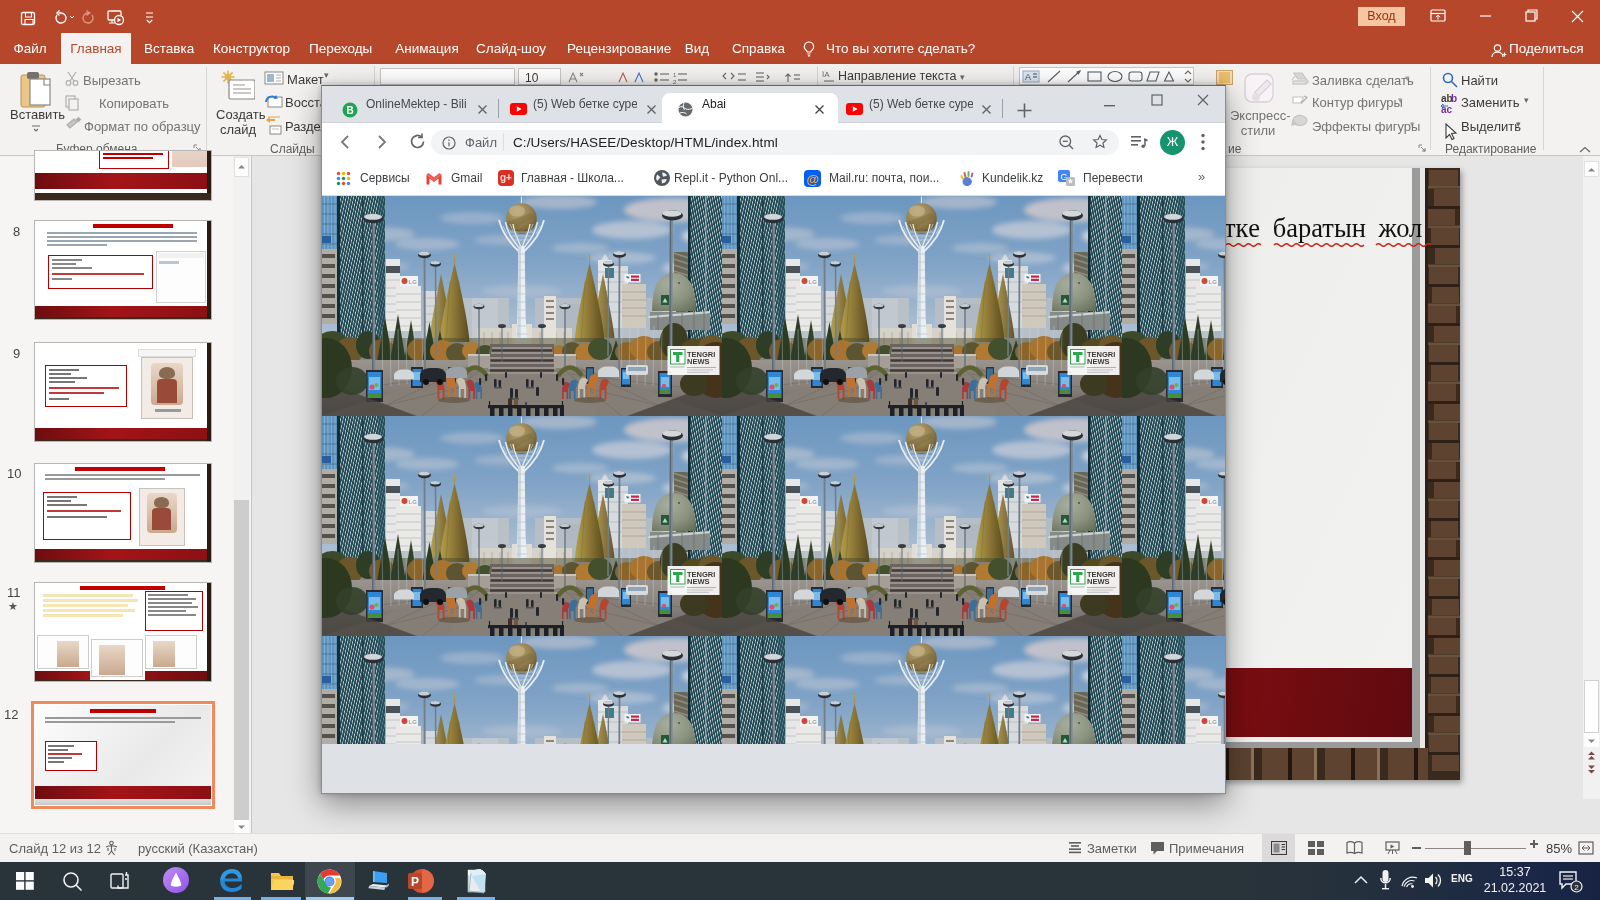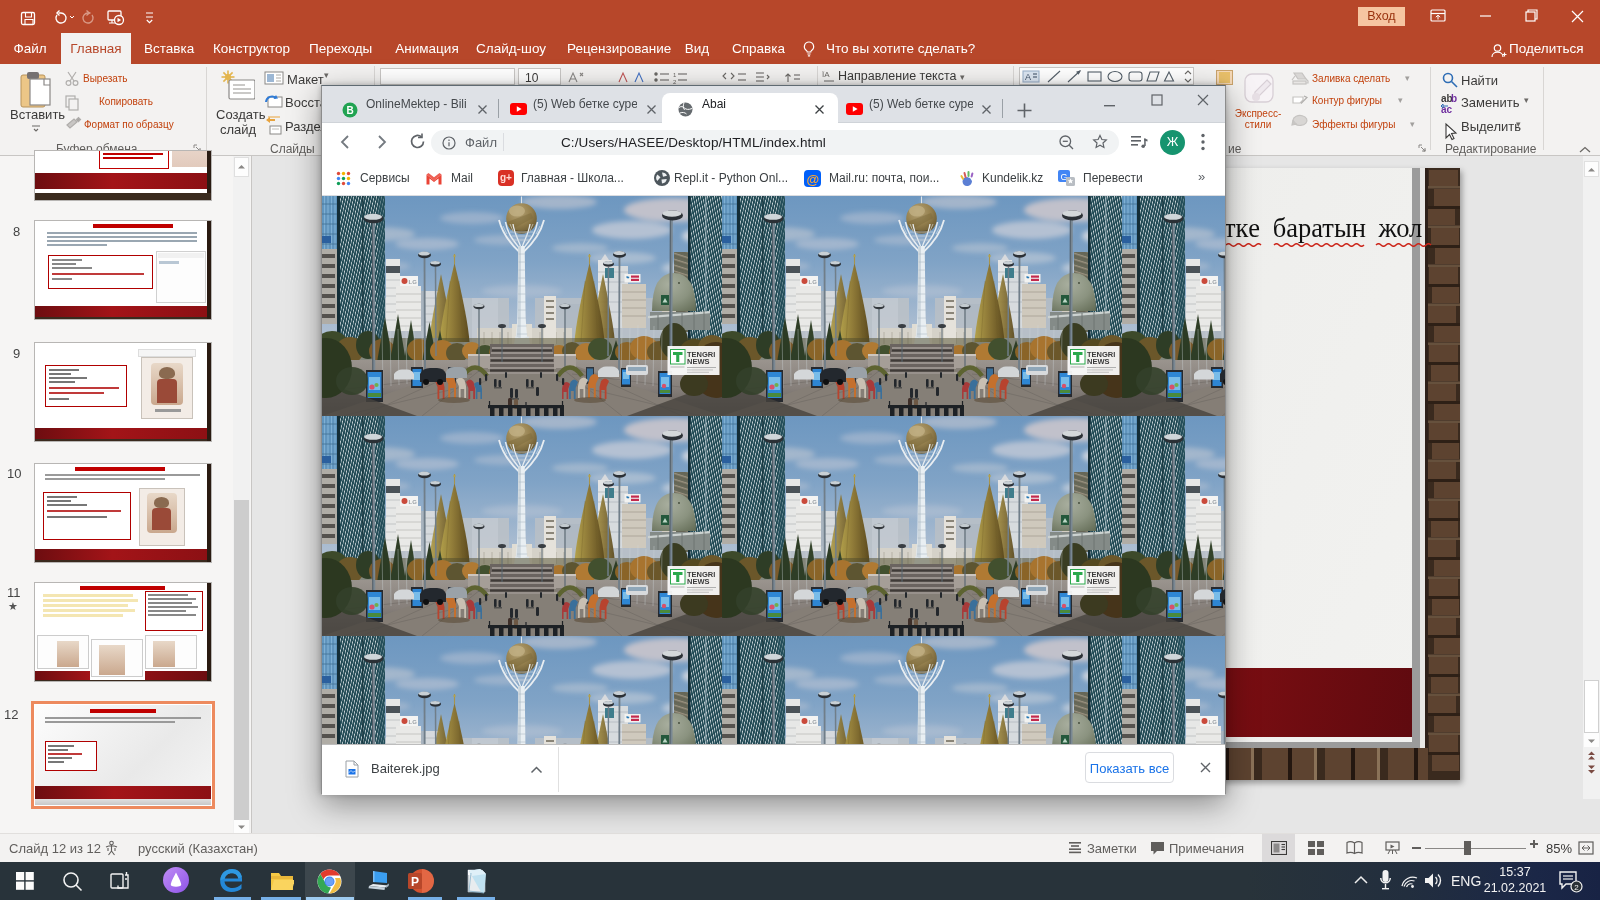--- a/index.html
+++ b/index.html
@@ -8,21 +8,21 @@
 .abs { position:absolute; }
 
 
 #titlebar { left:0; top:0; width:1600px; height:33px; background:#B7472A; color:#fff; }
 #menubar { left:0; top:33px; width:1600px; height:31px; background:#B7472A; }
 .mtab { position:absolute; top:0; height:31px; line-height:31px; color:#fff; font-size:13.5px; text-align:center; white-space:nowrap; }
 #tab-active { position:absolute; left:61px; top:0; width:70px; height:31px; background:#f3f2f1; color:#B7472A; font-size:13.5px; line-height:31px; text-align:center; }
 #ribbon { left:0; top:64px; width:1600px; height:92px; background:#f3f2f1; border-bottom:1px solid #c8c6c4; }
 .rsep { position:absolute; width:1px; background:#d8d6d4; top:3px; height:83px; }
 .gl { position:absolute; font-size:12px; color:#605e5c; }
-.rtxt { position:absolute; font-size:10px; color:#c2410c; }
+.rtxt { position:absolute; font-size:13px; color:#737373; }
 .rtxtd { position:absolute; font-size:13px; color:#3b3a39; }
 
 
 #thumbpanel { left:0; top:156px; width:252px; height:677px; background:#f6f5f4; }
 .thumb { position:absolute; left:34px; width:178px; height:100px; background:#fff; border:1px solid #b8b6b4; overflow:hidden; }
 .tnum { position:absolute; font-size:13px; color:#444; }
 #panelsb { position:absolute; left:233px; top:0px; width:17px; height:677px; background:#f1f1f1; }
 
 
 #notes { left:253px; top:799px; width:1347px; height:34px; background:#fcfcfc; border-top:1px solid #c8c6c4; color:#767676; font-size:15px; }
@@ -682,21 +682,21 @@
     <svg class="abs" style="left:1400px;top:11px;" width="19" height="16" viewBox="0 0 19 16" fill="none" stroke="#f2f2f2">
         <path d="M2 13 a11 11 0 0 1 15 -8" stroke-width="1.3"></path>
         <path d="M4 13.5 a8 8 0 0 1 10.5 -5.5" stroke-width="1.2"></path>
         <path d="M6.5 14 a5 5 0 0 1 6 -3" stroke-width="1.1"></path>
         <circle cx="12.5" cy="13.5" r="1.4" fill="#f2f2f2" stroke="none"></circle>
       </svg>
     <svg class="abs" style="left:1424px;top:10px;" width="19" height="17" viewBox="0 0 19 17" fill="#f2f2f2">
         <path d="M1 6 h3.5 l4.5 -4.5 v14 l-4.5 -4.5 h-3.5 z"></path>
         <path d="M11.5 5 a5 5 0 0 1 0 7 M14 2.5 a8.5 8.5 0 0 1 0 12" stroke="#f2f2f2" stroke-width="1.4" fill="none"></path>
       </svg>
-    <div class="abs" style="left:1451px;top:11px;color:#f2f2f2;font-size:14px;">ENG</div>
+    <div class="abs" style="left:1451px;top:11px;color:#f2f2f2;font-size:10px;font-weight:bold;">ENG</div>
     <div class="abs" style="left:1487px;top:3px;width:56px;color:#f2f2f2;font-size:12.5px;text-align:center;">15:37</div>
     <div class="abs" style="left:1481px;top:19px;width:68px;color:#f2f2f2;font-size:12.5px;text-align:center;">21.02.2021</div>
     <svg class="abs" style="left:1559px;top:9px;" width="24" height="22" viewBox="0 0 24 22">
         <path d="M1 1 h16 v12 h-10 l-4 4 v-4 h-2 z" fill="none" stroke="#f2f2f2" stroke-width="1.4"></path>
         <g stroke="#f2f2f2" stroke-width="1.2">
           <line x1="4" y1="5" x2="14" y2="5"></line>
           <line x1="4" y1="8" x2="14" y2="8"></line>
         </g>
         <circle cx="17.5" cy="15.5" r="5.5" fill="#2a3137" stroke="#f2f2f2" stroke-width="1.2"></circle>
         <text x="17.5" y="19" text-anchor="middle" font-size="8" fill="#f2f2f2" font-family="Liberation Sans">2</text>
@@ -770,21 +770,21 @@
           <path d="M15.5 9.5 a6 6 0 1 1 -2 -4.5"></path>
           <path d="M14 1.5 v4 h-4" stroke-width="1.6"></path>
         </svg>
       <div class="abs" style="left:109px;top:7px;width:688px;height:25px;background:#f1f3f4;border-radius:13px;"></div>
       <svg class="abs" style="left:120px;top:13px;" width="14" height="14" viewBox="0 0 14 14" fill="none" stroke="#5f6368" stroke-width="1.2">
           <circle cx="7" cy="7" r="6"></circle>
           <path d="M7 6.2 v4 M7 3.5 v1.4"></path>
         </svg>
       <div class="abs" style="left:143px;top:12px;font-size:13px;color:#5f6368;">Файл</div>
       <div class="abs" style="left:181px;top:10px;width:1px;height:18px;background:#dadce0;"></div>
-      <div class="abs" style="left:191px;top:11.5px;font-size:13.5px;color:#202124;letter-spacing:0.1px;margin-left:48px;">C:/Users/HASEE/Desktop/HTML/index.html</div>
+      <div class="abs" style="left:191px;top:11.5px;font-size:13.5px;color:#202124;letter-spacing:0.1px;">C:/Users/HASEE/Desktop/HTML/index.html</div>
       <svg class="abs" style="left:737px;top:12px;" width="15" height="15" viewBox="0 0 15 15" fill="none" stroke="#5f6368" stroke-width="1.3">
           <circle cx="6.3" cy="6.3" r="5.3"></circle>
           <line x1="10.3" y1="10.3" x2="14" y2="14"></line>
           <line x1="3.8" y1="6.3" x2="8.8" y2="6.3"></line>
         </svg>
       <svg class="abs" style="left:770px;top:11px;" width="16" height="16" viewBox="0 0 16 16" fill="none" stroke="#5f6368" stroke-width="1.2">
           <path d="M8 1.5 l1.9 4 4.4 .5 -3.3 3 0.9 4.4 -3.9 -2.2 -3.9 2.2 .9 -4.4 -3.3 -3 4.4 -.5 z"></path>
         </svg>
       <svg class="abs" style="left:809px;top:12px;" width="17" height="15" viewBox="0 0 17 15" fill="#5f6368">
           <rect x="0" y="1" width="10" height="1.6"></rect>
@@ -815,21 +815,21 @@
             <circle cx="2.5" cy="12.5" r="1.7" fill="#0f9d58"></circle>
             <circle cx="7.5" cy="12.5" r="1.7" fill="#df4a3a"></circle>
             <circle cx="12.5" cy="12.5" r="1.7" fill="#4285f4"></circle>
           </g>
         </svg>
       <div class="bmtext" style="left:38px;">Сервисы</div>
       <svg class="abs" style="left:104px;top:11px;" width="16" height="13" viewBox="0 0 16 13">
           <path d="M0.5 12.5 v-10 l7.5 6 7.5 -6 v10 h-3 v-6 l-4.5 3.5 -4.5 -3.5 v6 z" fill="#ea4335"></path>
           <path d="M0.5 2.5 l2 -1.6 5.5 4.4 5.5 -4.4 2 1.6 -7.5 6 z" fill="#ea4335" opacity="0.85"></path>
         </svg>
-      <div class="bmtext" style="left:129px;">Mail</div>
+      <div class="bmtext" style="left:129px;">Gmail</div>
       <div class="abs" style="left:176px;top:9px;width:16px;height:16px;border-radius:4px;background:#d93025;color:#ffd9d4;font-size:10px;font-weight:bold;text-align:center;line-height:16px;">g+</div>
       <div class="bmtext" style="left:199px;">Главная - Школа...</div>
       <svg class="abs" style="left:332px;top:9px;" width="16" height="16" viewBox="0 0 16 16">
           <circle cx="8" cy="8" r="8" fill="#4d565c"></circle>
           <path d="M8 2.5 a5.5 5.5 0 0 1 5 3.2 l-4 1 z M12.8 9 a5.5 5.5 0 0 1 -4.8 4.5 l-0.5 -4 z M3.3 11 a5.5 5.5 0 0 1 0 -6.5 l3.2 2.8 z" fill="#eceff1"></path>
         </svg>
       <div class="bmtext" style="left:352px;">Repl.it - Python Onl...</div>
       <div class="abs" style="left:482px;top:9px;width:17px;height:17px;border-radius:4px;background:#005ff9;"></div>
       <div class="abs" style="left:484.5px;top:10.5px;color:#ffa930;font-size:13px;font-weight:bold;">@</div>
       <div class="bmtext" style="left:507px;">Mail.ru: почта, пои...</div>
@@ -876,37 +876,20 @@
           <use href="#pic"></use>
         </svg>
       <svg class="tile" style="position:absolute;left:400px;top:440px;" width="400" height="220">
           <use href="#pic"></use>
         </svg>
       <svg class="tile" style="position:absolute;left:800px;top:440px;" width="400" height="220">
           <use href="#pic"></use>
         </svg>
     </div>
 
-    <div id="dlbar">
-      <svg class="abs" style="left:23px;top:15px;" width="14" height="18" viewBox="0 0 14 18">
-          <path d="M1 1 h8 l4 4 v12 h-12 z" fill="#fff" stroke="#9aa0a6" stroke-width="1"></path>
-          <path d="M9 1 v4 h4" fill="none" stroke="#9aa0a6"></path>
-          <rect x="3.5" y="9" width="7" height="5.5" fill="#1a73e8"></rect>
-          <path d="M3.5 13 l2.5 -2.5 2 2 1.5 -1.5 1 1" stroke="#b8d4f8" fill="none" stroke-width="1"></path>
-        </svg>
-      <div class="abs" style="left:49px;top:16px;font-size:13px;color:#3c4043;">Baiterek.jpg</div>
-      <svg class="abs" style="left:208px;top:20px;" width="13" height="9" viewBox="0 0 13 9" fill="none" stroke="#5f6368" stroke-width="1.5">
-          <path d="M1.5 7.5 l5 -5 5 5"></path>
-        </svg>
-      <div class="abs" style="left:236px;top:2px;width:1px;height:45px;background:#e0e0e0;"></div>
-      <div class="abs" style="left:763px;top:7px;width:89px;height:31px;border:1px solid #dadce0;border-radius:4px;color:#1a73e8;font-size:13px;text-align:center;line-height:31px;">Показать все</div>
-      <svg class="abs" style="left:877px;top:16px;" width="13" height="13" viewBox="0 0 13 13" stroke="#5f6368" stroke-width="1.4">
-          <path d="M2 2 l9 9 M11 2 l-9 9"></path>
-        </svg>
-    </div>
   </div>
 
   <svg width="0" height="0" style="position:absolute;">
     <defs>
       <symbol id="pic" viewBox="0 0 400 220">
 
         <linearGradient id="sky" x1="0" y1="0" x2="0" y2="1">
           <stop offset="0" stop-color="#6d97c0"></stop>
             <stop offset="0.4" stop-color="#80a3c6"></stop>
             <stop offset="0.72" stop-color="#a3b8cf"></stop>

